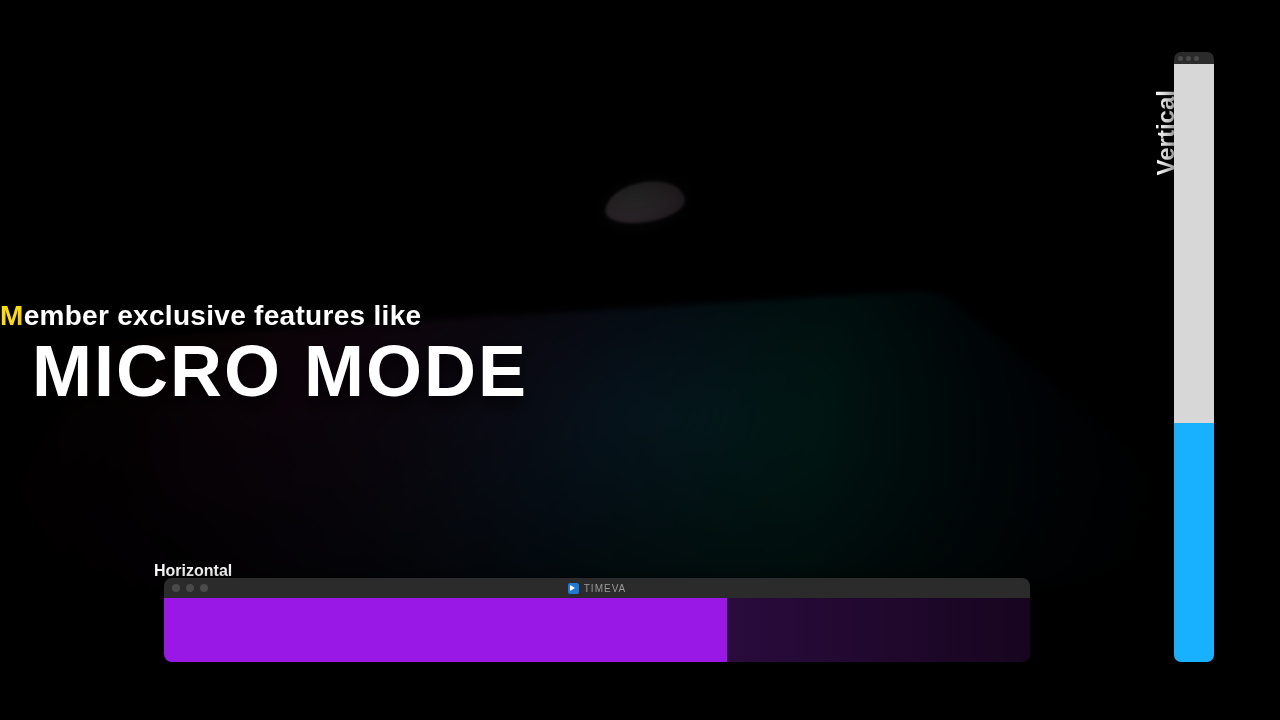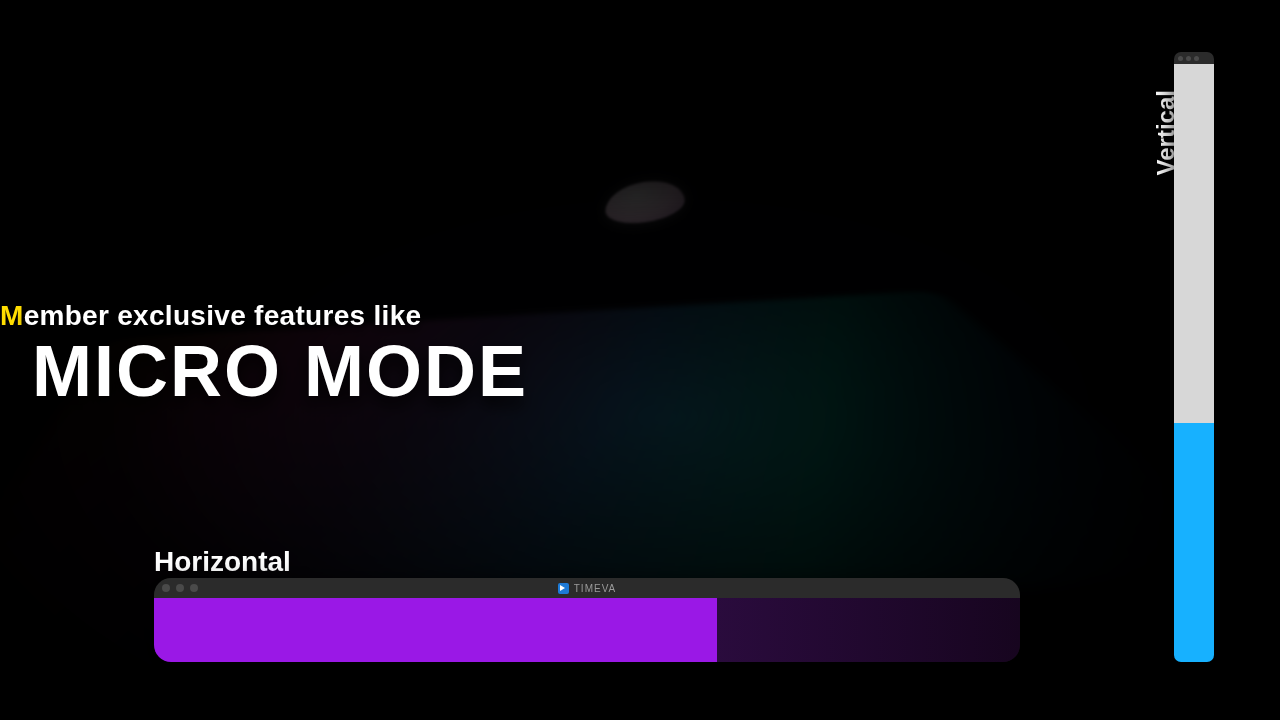--- a/index.html
+++ b/index.html
@@ -87,31 +87,31 @@
     letter-spacing: 2px;
     margin-top: -2px;
     text-shadow: 0 8px 16px rgba(0,0,0,0.9);
     margin-left: 32px;
   }
 
   
   .h-label {
     position: absolute;
     left: 154px;
-    top: 546px;
-    font-size: 28px;
+    top: 562px;
+    font-size: 16px;
     font-weight: 700;
     z-index: 3;
   }
   .h-window {
     position: absolute;
-    left: 154px;
+    left: 164px;
     top: 578px;
     width: 866px;
-    border-radius: 17px;
+    border-radius: 8px;
     overflow: hidden;
     box-shadow: 0 8px 24px rgba(0,0,0,0.8);
     z-index: 3;
   }
   .win-titlebar {
     height: 20px;
     background: #2b2b2b;
     display: flex;
     align-items: center;
     justify-content: center;

